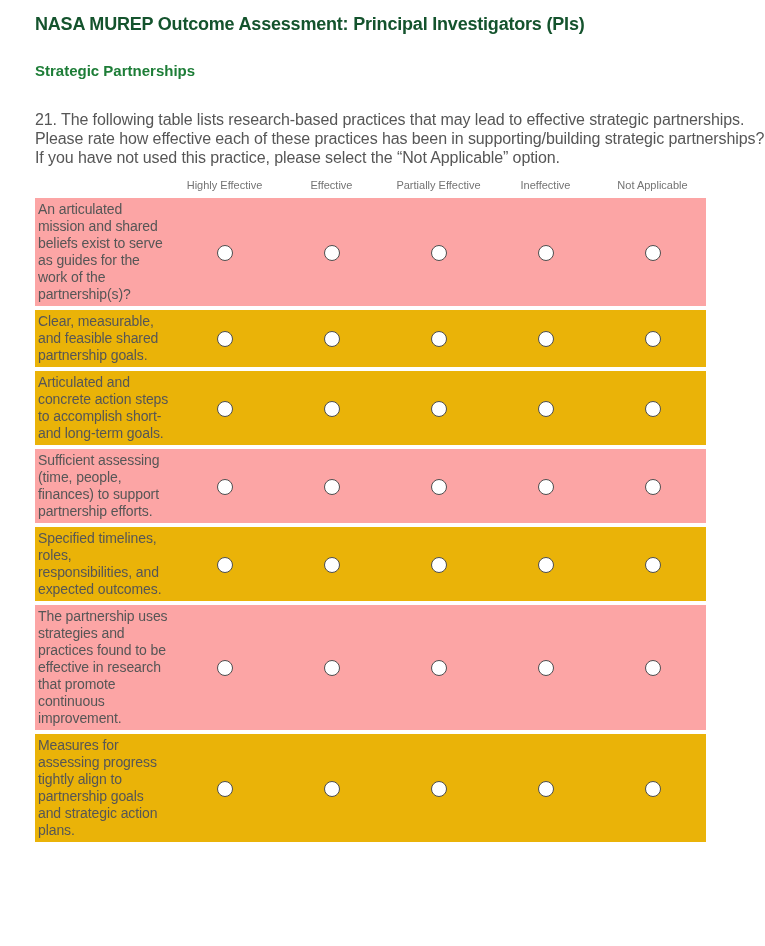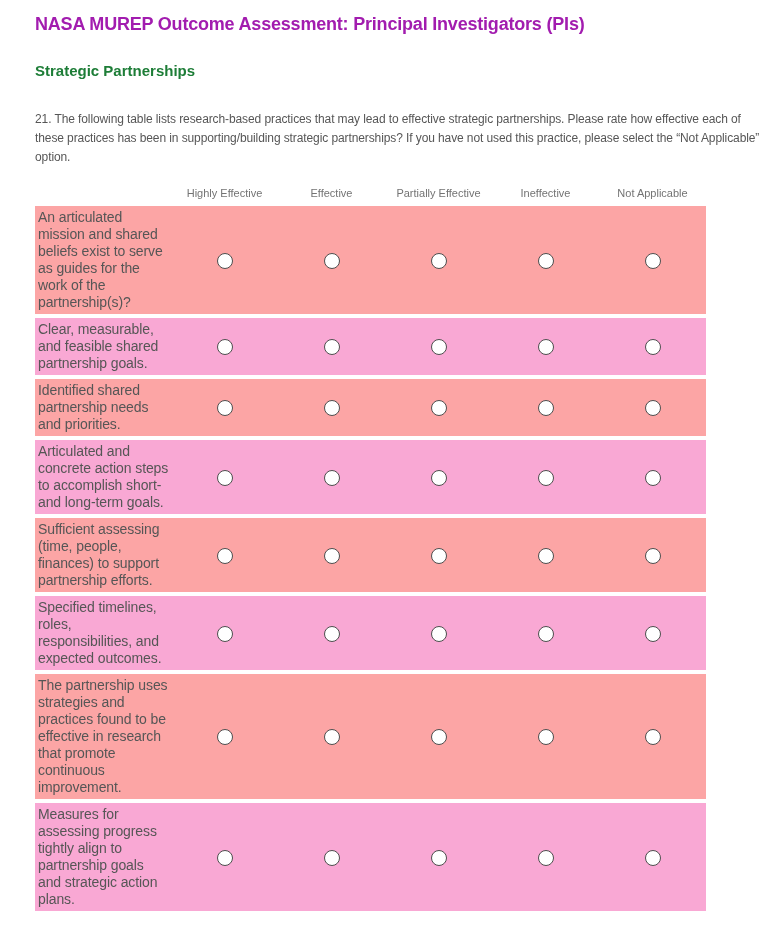--- a/index.html
+++ b/index.html
@@ -10,34 +10,34 @@
     background: #ffffff;
     font-family: "Liberation Sans", sans-serif;
   }
   .page { padding: 13px 0 0 35px; width: 765px; }
 
   .survey-title {
     margin: 0;
     font-size: 18px;
     line-height: 22px;
     font-weight: bold;
-    color: #a21caf;
+    color: #14532d;
     letter-spacing: -0.2px;
   }
   .section-title {
     margin: 27px 0 0 0;
     font-size: 15px;
     line-height: 18px;
     font-weight: bold;
     color: #1d7d37;
   }
   .question-text {
-    margin: 30px 0 16px 0;
+    margin: 30px 0 8px 0;
     width: 730px;
-    font-size: 12px;
+    font-size: 16px;
     line-height: 19px;
     color: #565656;
     letter-spacing: -0.1px;
   }
 
   table.matrix {
     border-collapse: separate;
     border-spacing: 0 4px;
     table-layout: fixed;
     width: 671px;
@@ -48,21 +48,21 @@
     color: #737373;
     text-align: center;
     padding: 0 2px 3px 2px;
     vertical-align: bottom;
     white-space: nowrap;
     width: 107px;
   }
   th.stmt-head { width: 136px; }
 
   tbody tr.row-odd td { background: #fca5a5; }
-  tbody tr.row-even td { background: #f9a8d4; }
+  tbody tr.row-even td { background: #eab308; }
 
   td.stmt {
     width: 136px;
     padding: 3px 2px 3px 3px;
     font-size: 14px;
     line-height: 17px;
     color: #565656;
     letter-spacing: -0.1px;
     vertical-align: middle;
   }
@@ -117,28 +117,20 @@
         <td class="opt"><input type="radio" name="row0" style=""></td>
       </tr>
       <tr class="row-even">
         <td class="stmt">Clear, measurable, and feasible shared partnership goals.</td>
         <td class="opt"><input type="radio" name="row1" style=""></td>
         <td class="opt"><input type="radio" name="row1" style=""></td>
         <td class="opt"><input type="radio" name="row1" style=""></td>
         <td class="opt"><input type="radio" name="row1" style=""></td>
         <td class="opt"><input type="radio" name="row1" style=""></td>
       </tr>
-      <tr class="row-odd">
-        <td class="stmt">Identified shared partnership needs and priorities.</td>
-        <td class="opt"><input type="radio" name="row2" style=""></td>
-        <td class="opt"><input type="radio" name="row2" style=""></td>
-        <td class="opt"><input type="radio" name="row2" style=""></td>
-        <td class="opt"><input type="radio" name="row2" style=""></td>
-        <td class="opt"><input type="radio" name="row2" style=""></td>
-      </tr>
       <tr class="row-even">
         <td class="stmt">Articulated and concrete action steps to accomplish short- and long-term goals.</td>
         <td class="opt"><input type="radio" name="row3" style=""></td>
         <td class="opt"><input type="radio" name="row3" style=""></td>
         <td class="opt"><input type="radio" name="row3" style=""></td>
         <td class="opt"><input type="radio" name="row3" style=""></td>
         <td class="opt"><input type="radio" name="row3" style=""></td>
       </tr>
       <tr class="row-odd">
         <td class="stmt">Sufficient assessing (time, people, finances) to support partnership efforts.</td>

